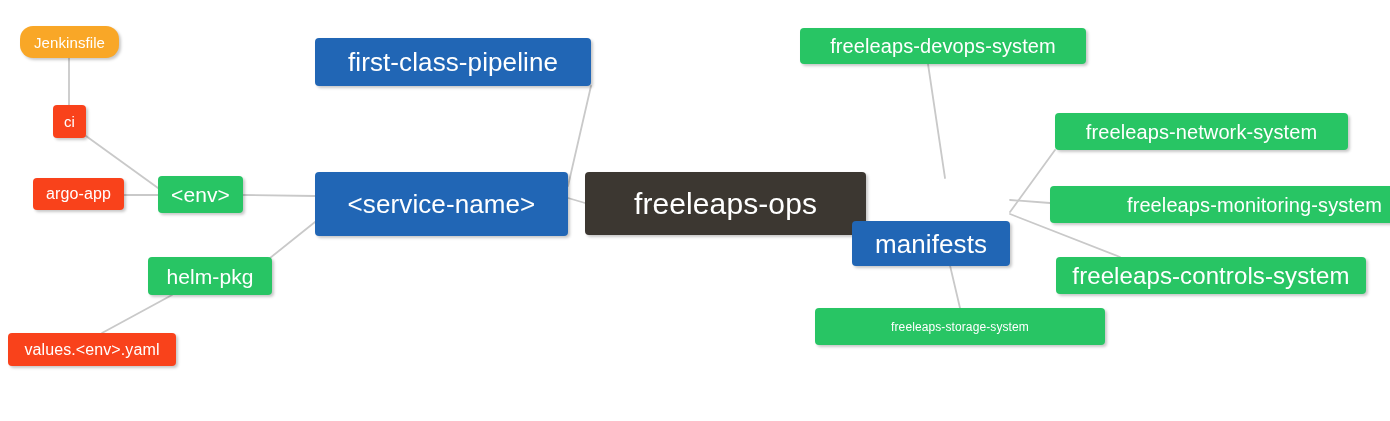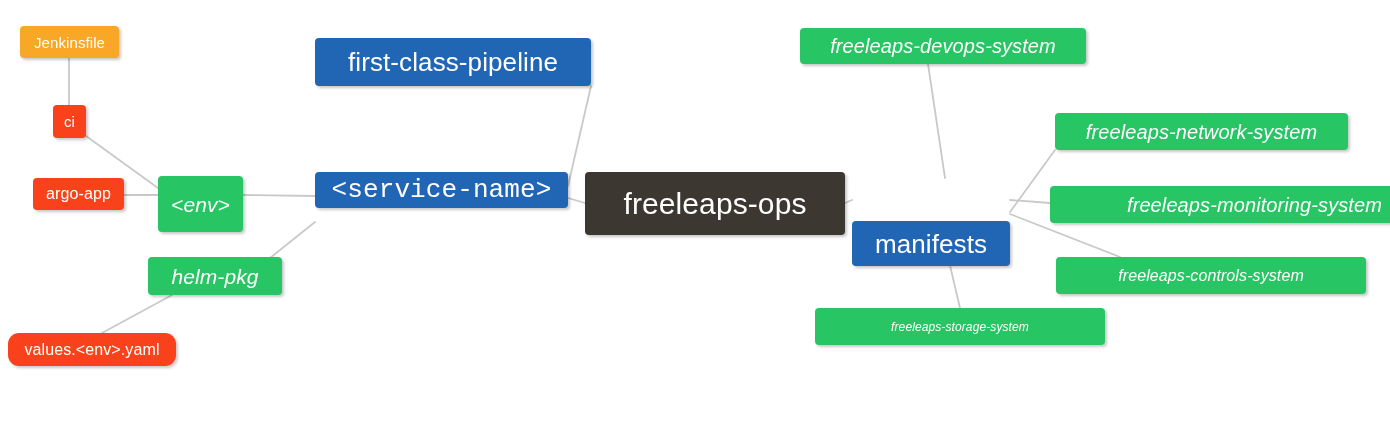--- a/index.html
+++ b/index.html
@@ -39,21 +39,21 @@
     box-shadow: 2px 2px 3px rgba(0,0,0,0.22);
     letter-spacing: 0.1px;
   }
   .node-label {
     display: block;
     padding: 0 2px;
   }
   
   .c-root   { background: #3c3731; }
   .c-blue   { background: #2166b5; text-align: center; }
-  .c-green  { background: #28c564; font-style: italic; }
+  .c-green  { background: #28c564; }
   .c-orange { background: #f9a727; }
   .c-red    { background: #f9421b; align-items: center; }
 </style>
 </head>
 <body>
 
 <div id="mindmap-canvas">
   <svg id="edge-layer" width="1390" height="421" viewBox="0 0 1390 421">
       <line x1="585" y1="203" x2="568" y2="198" stroke="#c9c9c9" stroke-width="1.8" stroke-linecap="round"></line>
       <line x1="845" y1="203" x2="852" y2="200" stroke="#c9c9c9" stroke-width="1.8" stroke-linecap="round"></line>
@@ -64,59 +64,59 @@
       <line x1="158" y1="195" x2="124" y2="195" stroke="#c9c9c9" stroke-width="1.8" stroke-linecap="round"></line>
       <line x1="69" y1="105" x2="69" y2="58" stroke="#c9c9c9" stroke-width="1.8" stroke-linecap="round"></line>
       <line x1="172" y1="295" x2="102" y2="333" stroke="#c9c9c9" stroke-width="1.8" stroke-linecap="round"></line>
       <line x1="945" y1="178" x2="928" y2="64" stroke="#c9c9c9" stroke-width="1.8" stroke-linecap="round"></line>
       <line x1="1010" y1="212" x2="1055" y2="150" stroke="#c9c9c9" stroke-width="1.8" stroke-linecap="round"></line>
       <line x1="1010" y1="200" x2="1050" y2="203" stroke="#c9c9c9" stroke-width="1.8" stroke-linecap="round"></line>
       <line x1="1010" y1="214" x2="1120" y2="257" stroke="#c9c9c9" stroke-width="1.8" stroke-linecap="round"></line>
       <line x1="940" y1="223" x2="960" y2="308" stroke="#c9c9c9" stroke-width="1.8" stroke-linecap="round"></line>
     </svg>
   <div id="node-layer">
-      <div class="node c-root" style="left: 585px; top: 172px; width: 260px; height: 63px; font-size: 30px;">
+      <div class="node c-root" style="left: 585px; top: 172px; width: 281px; height: 63px; font-size: 30px;">
         <span class="node-label">freeleaps-ops</span>
       </div>
-      <div class="node c-blue" style="left: 315px; top: 172px; width: 253px; height: 36px; font-size: 26px; font-family: Liberation Mono, monospace;">
+      <div class="node c-blue" style="left: 315px; top: 172px; width: 253px; height: 64px; font-size: 26px;">
         <span class="node-label">&lt;service-name&gt;</span>
       </div>
       <div class="node c-blue" style="left: 315px; top: 38px; width: 276px; height: 48px; font-size: 26px;">
         <span class="node-label">first-class-pipeline</span>
       </div>
       <div class="node c-blue" style="left: 852px; top: 178px; width: 158px; height: 45px; font-size: 26px; margin-top: 43px;">
         <span class="node-label">manifests</span>
       </div>
-      <div class="node c-green" style="left: 158px; top: 176px; width: 85px; height: 56px; font-size: 21px;">
+      <div class="node c-green" style="left: 158px; top: 176px; width: 85px; height: 37px; font-size: 21px;">
         <span class="node-label">&lt;env&gt;</span>
       </div>
-      <div class="node c-green" style="left: 148px; top: 257px; width: 134px; height: 38px; font-size: 21px;">
+      <div class="node c-green" style="left: 148px; top: 257px; width: 124px; height: 38px; font-size: 21px;">
         <span class="node-label">helm-pkg</span>
       </div>
-      <div class="node c-orange" style="left: 20px; top: 26px; width: 99px; height: 32px; font-size: 15px;">
+      <div class="node c-orange" style="left: 20px; top: 26px; width: 99px; height: 32px; font-size: 15px; border-radius: 13px;">
         <span class="node-label">Jenkinsfile</span>
       </div>
       <div class="node c-red" style="left: 53px; top: 105px; width: 33px; height: 33px; font-size: 15px;">
         <span class="node-label">ci</span>
       </div>
       <div class="node c-red" style="left: 33px; top: 178px; width: 91px; height: 32px; font-size: 16px;">
         <span class="node-label">argo-app</span>
       </div>
-      <div class="node c-red" style="left: 8px; top: 333px; width: 168px; height: 33px; font-size: 16px; border-radius: 11px;">
+      <div class="node c-red" style="left: 8px; top: 333px; width: 168px; height: 33px; font-size: 16px;">
         <span class="node-label">values.&lt;env&gt;.yaml</span>
       </div>
       <div class="node c-green" style="left: 800px; top: 28px; width: 286px; height: 36px; font-size: 20px;">
         <span class="node-label">freeleaps-devops-system</span>
       </div>
       <div class="node c-green" style="left: 1055px; top: 113px; width: 293px; height: 37px; font-size: 20px;">
         <span class="node-label">freeleaps-network-system</span>
       </div>
       <div class="node c-green" style="left: 1050px; top: 186px; width: 365px; height: 37px; font-size: 20px; padding-left: 44px;">
         <span class="node-label">freeleaps-monitoring-system</span>
       </div>
-      <div class="node c-green" style="left: 1056px; top: 257px; width: 310px; height: 37px; font-size: 16px;">
+      <div class="node c-green" style="left: 1056px; top: 257px; width: 310px; height: 37px; font-size: 24px;">
         <span class="node-label">freeleaps-controls-system</span>
       </div>
       <div class="node c-green" style="left: 815px; top: 308px; width: 290px; height: 37px; font-size: 12px;">
         <span class="node-label">freeleaps-storage-system</span>
       </div>
     </div>
 </div>
 
 </body></html>

